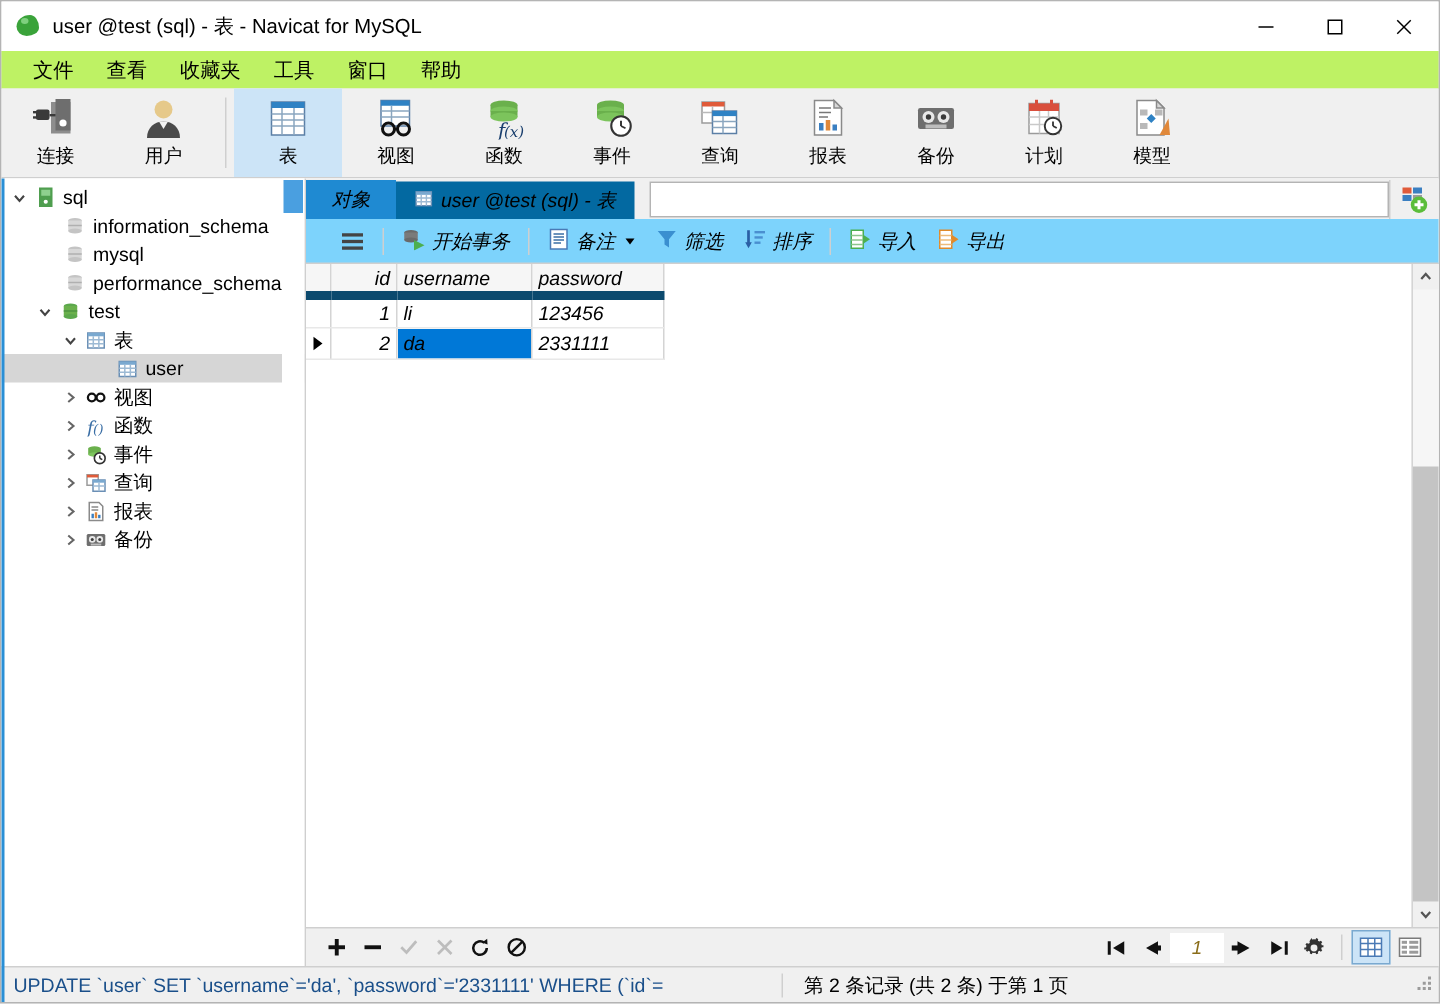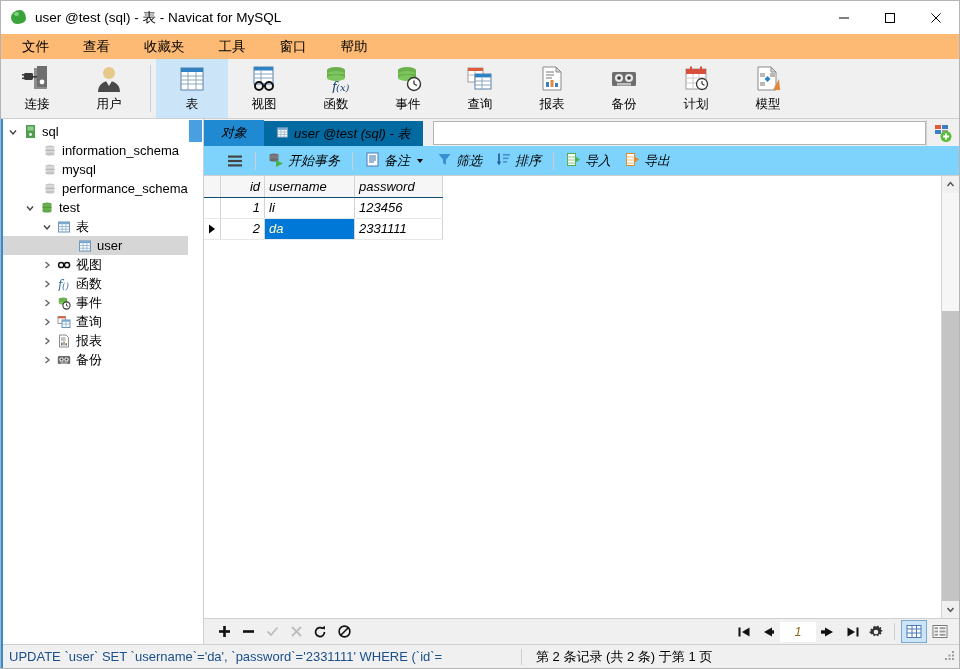--- a/index.html
+++ b/index.html
@@ -19,21 +19,21 @@
   .app-logo .leaf{position:absolute;left:0;top:1px;width:15px;height:14px;
       background:#3aa33a;border-radius:60% 40% 55% 45%/55% 60% 40% 45%;}
   .app-logo .leaf:after{content:"";position:absolute;left:3px;top:2px;width:5px;height:4px;
       background:#7fd07f;border-radius:50%;}
   .title-text{font-size:13.5px;color:#000;white-space:nowrap;}
   .win-btns{margin-left:auto;display:flex;height:33px;}
   .win-btn{width:46px;height:33px;display:flex;align-items:center;justify-content:center;}
   .win-btn svg{display:block;}
 
   
-  .menubar{height:25px;background:#fdba74;display:flex;align-items:center;padding-left:10px;gap:12px;flex:0 0 auto;}
+  .menubar{height:25px;background:#bef264;display:flex;align-items:center;padding-left:10px;gap:0;flex:0 0 auto;}
   .menu-item{padding:3px 11px;font-size:13.5px;color:#000;white-space:nowrap;}
 
   
   .toolbar{height:59px;background:#f0f0f0;display:flex;align-items:stretch;flex:0 0 auto;
            border-bottom:1px solid #cfcfcf;}
   .tb-item{width:72px;display:flex;flex-direction:column;align-items:center;justify-content:flex-start;
            padding-top:4px;box-sizing:border-box;}
   .tb-item.sel{background:#cce4f7;}
   .tb-icon{height:32px;display:flex;align-items:center;justify-content:center;}
   .tb-label{font-size:12.5px;margin-top:1px;color:#000;}
@@ -78,28 +78,28 @@
   .caret{width:0;height:0;border-left:3.5px solid transparent;border-right:3.5px solid transparent;
          border-top:4px solid #000;margin-left:3px;}
 
   
   .gridwrap{flex:1 1 auto;position:relative;background:#ffffff;min-height:0;display:flex;}
   .grid{flex:1 1 auto;overflow:hidden;}
   table.dg{border-collapse:collapse;table-layout:fixed;}
   table.dg th,table.dg td{border-right:1px solid #d4d4d4;border-bottom:1px solid #e8e8e8;
       font-weight:normal;font-size:13px;height:21px;padding:0 4px;text-align:left;
       white-space:nowrap;overflow:hidden;box-sizing:border-box;}
-  table.dg th{background:#f6f6f6;border-bottom:1px solid #0c4a6e;}
+  table.dg th{background:#f6f6f6;border-bottom:6px solid #0c4a6e;}
   th.c-ind,td.c-ind{width:16px;padding:0;background:#f6f6f6;border-right:1px solid #d4d4d4;}
   td.c-ind{background:#ffffff;text-align:center;}
   th.hi{background:#d6e9f8;}
   .c-id{width:44px;text-align:right !important;}
   .c-user{width:90px;}
   .c-pass{width:88px;}
-  td.selcell{background:#0078d7;color:#fef9c3;}
+  td.selcell{background:#0078d7;color:#000000;}
   .rowarrow{display:block;margin:0 auto;}
 
   
   .vscroll{width:17px;flex:0 0 17px;background:#f0f0f0;border-left:1px solid #d4d4d4;
            display:flex;flex-direction:column;position:relative;}
   .vs-btn{height:17px;display:flex;align-items:center;justify-content:center;background:#f0f0f0;}
   .vs-track{flex:1 1 auto;position:relative;background:#f6f6f6;}
   .vs-thumb{position:absolute;left:0;right:0;top:118px;bottom:0;background:#c4c4c4;}
 
   

